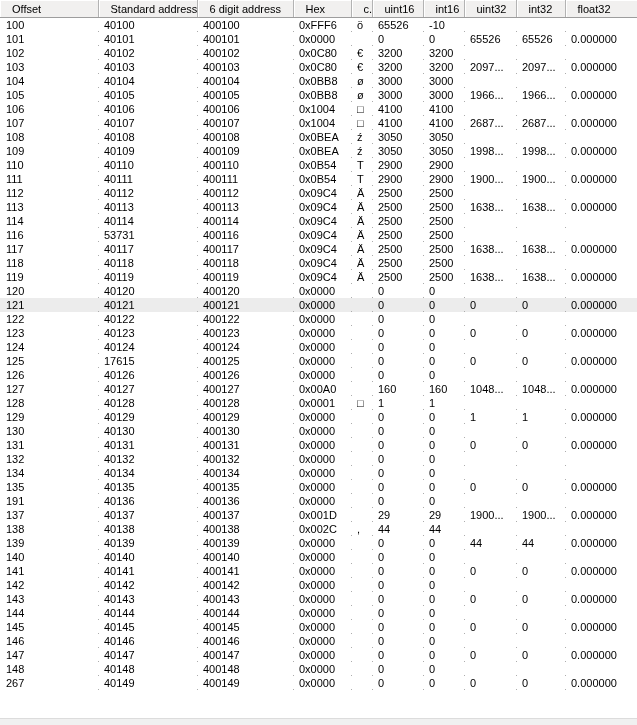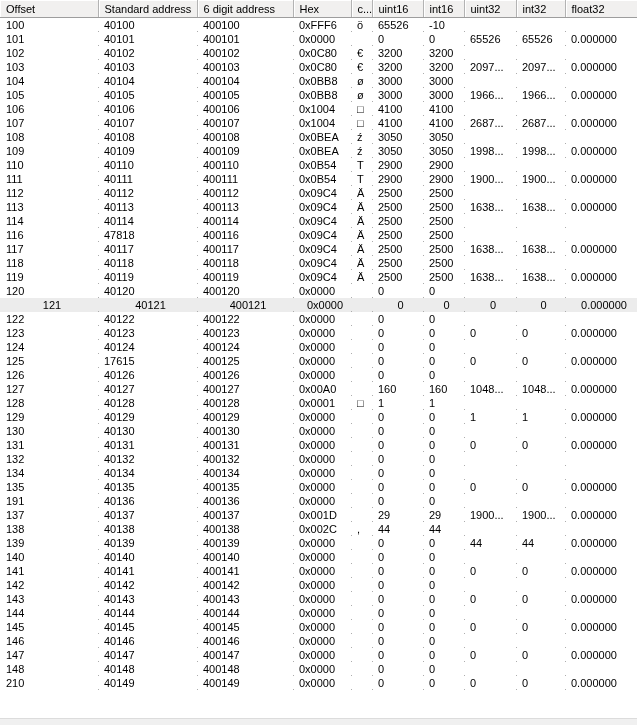--- a/index.html
+++ b/index.html
@@ -22,21 +22,21 @@
   table.reg-grid {
     border-collapse: collapse;
     table-layout: fixed;
     width: 637px;
   }
   table.reg-grid th {
     background: #f1f0ef;
     font-weight: normal;
     text-align: left;
     height: 17px;
-    padding: 0 0 0 6px;
+    padding: 0 0 0 12px;
     border-bottom: 1px solid #9d9d9d;
     border-right: 1px solid #b3b3b3;
     box-shadow: inset 1px 1px 0 #ffffff;
     white-space: nowrap;
     overflow: hidden;
   }
   table.reg-grid td {
     height: 14px;
     line-height: 14px;
     padding: 0 0 0 6px;
@@ -46,21 +46,20 @@
   }
   
   table.reg-grid td + td {
     background-image: linear-gradient(#adadad, #adadad);
     background-size: 1px 1px;
     background-repeat: no-repeat;
     background-position: 0 13px;
   }
   table.reg-grid tr.selected td {
     background-color: #ececec;
-    text-align: center;
   }
   .bottom-bar {
     position: absolute;
     left: 0;
     bottom: 0;
     width: 637px;
     height: 7px;
     background: #f0f0f0;
     border-top: 1px solid #dcdcdc;
     box-sizing: border-box;
@@ -273,21 +272,21 @@
           <td>0x09C4</td>
           <td>Ä</td>
           <td>2500</td>
           <td>2500</td>
           <td></td>
           <td></td>
           <td></td>
         </tr>
         <tr>
           <td>116</td>
-          <td>47818</td>
+          <td>53731</td>
           <td>400116</td>
           <td>0x09C4</td>
           <td>Ä</td>
           <td>2500</td>
           <td>2500</td>
           <td></td>
           <td></td>
           <td></td>
         </tr>
         <tr>
@@ -656,21 +655,21 @@
           <td>400148</td>
           <td>0x0000</td>
           <td></td>
           <td>0</td>
           <td>0</td>
           <td></td>
           <td></td>
           <td></td>
         </tr>
         <tr>
-          <td>210</td>
+          <td>267</td>
           <td>40149</td>
           <td>400149</td>
           <td>0x0000</td>
           <td></td>
           <td>0</td>
           <td>0</td>
           <td>0</td>
           <td>0</td>
           <td>0.000000</td>
         </tr>

